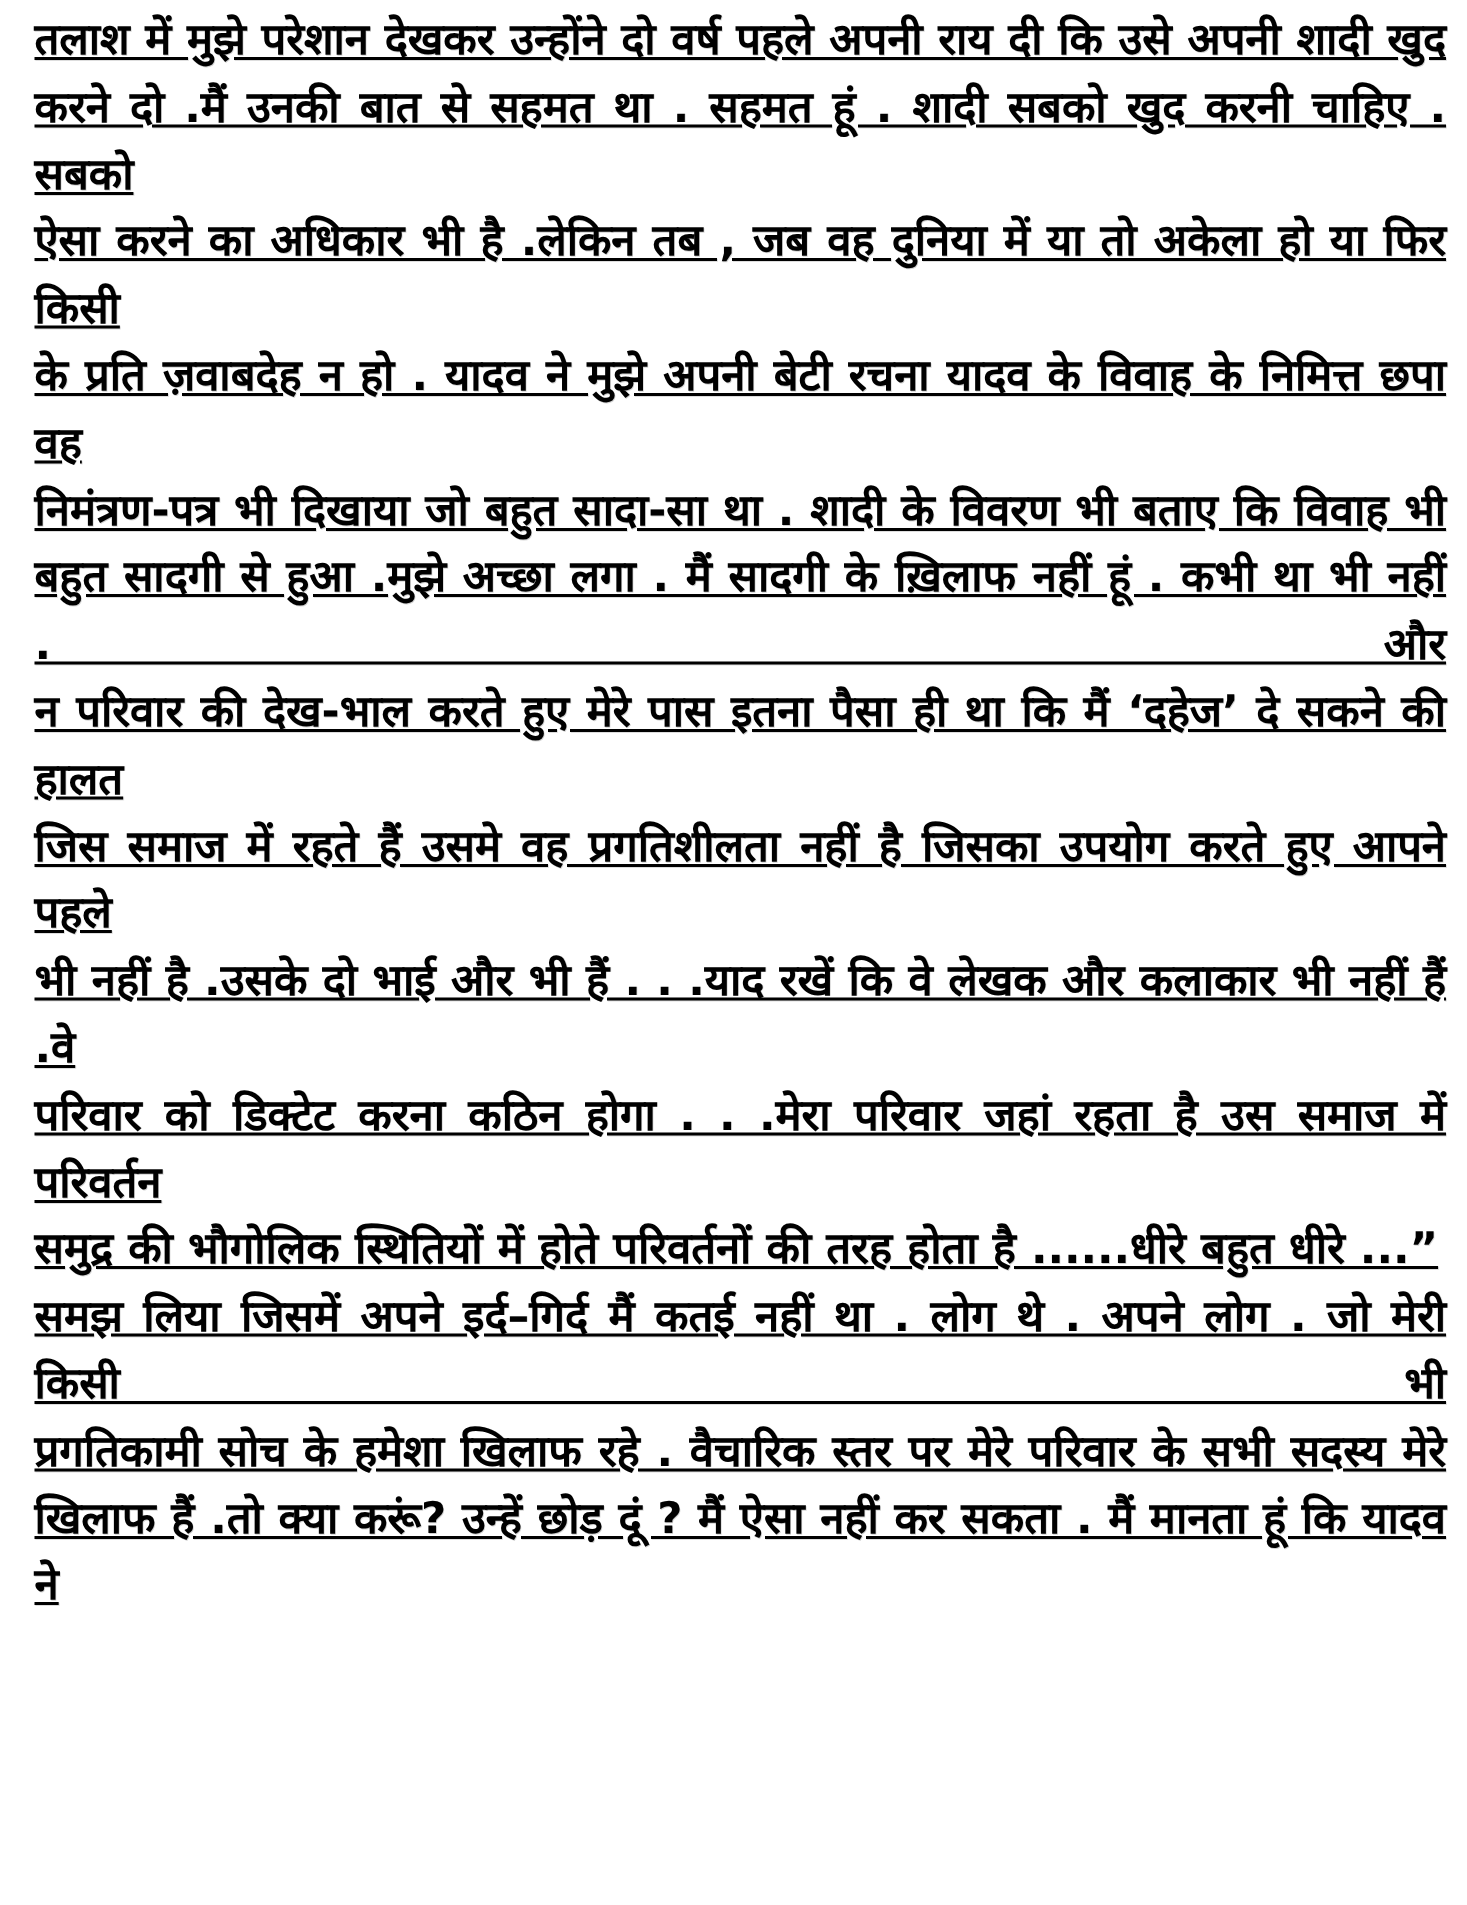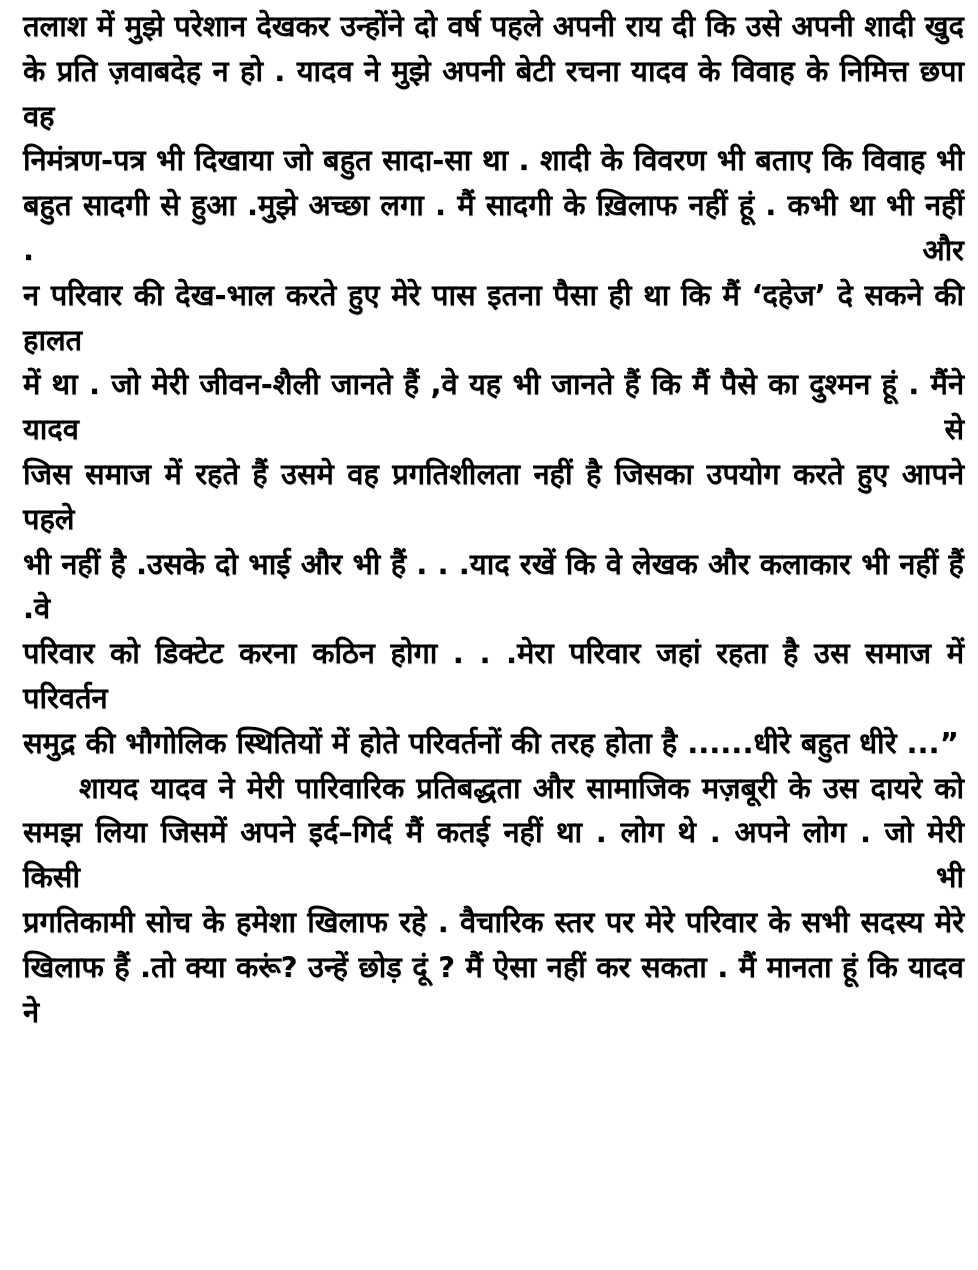--- a/index.html
+++ b/index.html
@@ -28,46 +28,47 @@
   .line {
     font-size: 29px;
     line-height: 44.8px;
     font-weight: 700;
     color: #000000;
     white-space: normal;
     text-align: justify;
     text-align-last: justify;
     
     text-shadow: 0.5px 0.5px 0 rgba(0,0,0,0.18);
+    text-decoration: underline;
   }
   .line.last {
     text-align: left;
     text-align-last: left;
   }
   .line.indent {
     text-indent: 56px;
   }
 </style>
 </head>
 <body>
 
 <main class="page">
   <article>
       <div class="para">
         <div class="line">तलाश में मुझे परेशान देखकर उन्होंने दो वर्ष पहले अपनी राय दी कि उसे अपनी शादी खुद</div>
+        <div class="line">करने दो .मैं उनकी बात से सहमत था  . सहमत हूं  . शादी सबको खुद करनी चाहिए . सबको</div>
+        <div class="line">ऐसा करने का अधिकार भी है .लेकिन तब , जब वह दुनिया में या तो अकेला हो या फिर किसी</div>
         <div class="line">के प्रति ज़वाबदेह न हो . यादव ने मुझे अपनी बेटी रचना यादव के विवाह के निमित्त छपा वह</div>
         <div class="line">निमंत्रण-पत्र भी दिखाया जो बहुत सादा-सा था . शादी के विवरण भी बताए कि विवाह भी</div>
         <div class="line">बहुत सादगी से हुआ .मुझे अच्छा लगा . मैं सादगी के ख़िलाफ नहीं हूं . कभी था भी नहीं . और</div>
         <div class="line">न परिवार की देख-भाल करते हुए मेरे पास इतना पैसा ही था कि मैं ‘दहेज’ दे सकने की हालत</div>
-        <div class="line">में था . जो मेरी जीवन-शैली जानते हैं ,वे यह भी जानते हैं कि मैं पैसे का दुश्मन हूं . मैंने यादव से</div>
         <div class="line">जिस समाज में रहते हैं उसमे वह प्रगतिशीलता नहीं है जिसका उपयोग करते हुए आपने पहले</div>
         <div class="line">भी नहीं है  .उसके दो भाई और भी हैं . . .याद रखें कि वे लेखक और कलाकार भी नहीं हैं .वे</div>
         <div class="line">परिवार को डिक्टेट करना कठिन होगा . . .मेरा परिवार जहां रहता है उस समाज में परिवर्तन</div>
         <div class="line last">समुद्र की भौगोलिक स्थितियों में होते परिवर्तनों की तरह होता है ......धीरे बहुत धीरे ...”</div>
       </div>
       <div class="para">
-        <div class="line indent">शायद यादव ने मेरी पारिवारिक प्रतिबद्धता और सामाजिक मज़बूरी के उस दायरे को</div>
         <div class="line">समझ लिया जिसमें अपने इर्द–गिर्द मैं कतई नहीं था . लोग थे . अपने लोग . जो मेरी किसी भी</div>
         <div class="line">प्रगतिकामी सोच के हमेशा खिलाफ रहे . वैचारिक स्तर पर मेरे परिवार के सभी सदस्य मेरे</div>
         <div class="line">खिलाफ हैं .तो क्या करूं? उन्हें छोड़ दूं ? मैं ऐसा नहीं कर सकता . मैं मानता हूं कि यादव ने</div>
       </div>
     </article>
 </main>
 
 </body></html>

